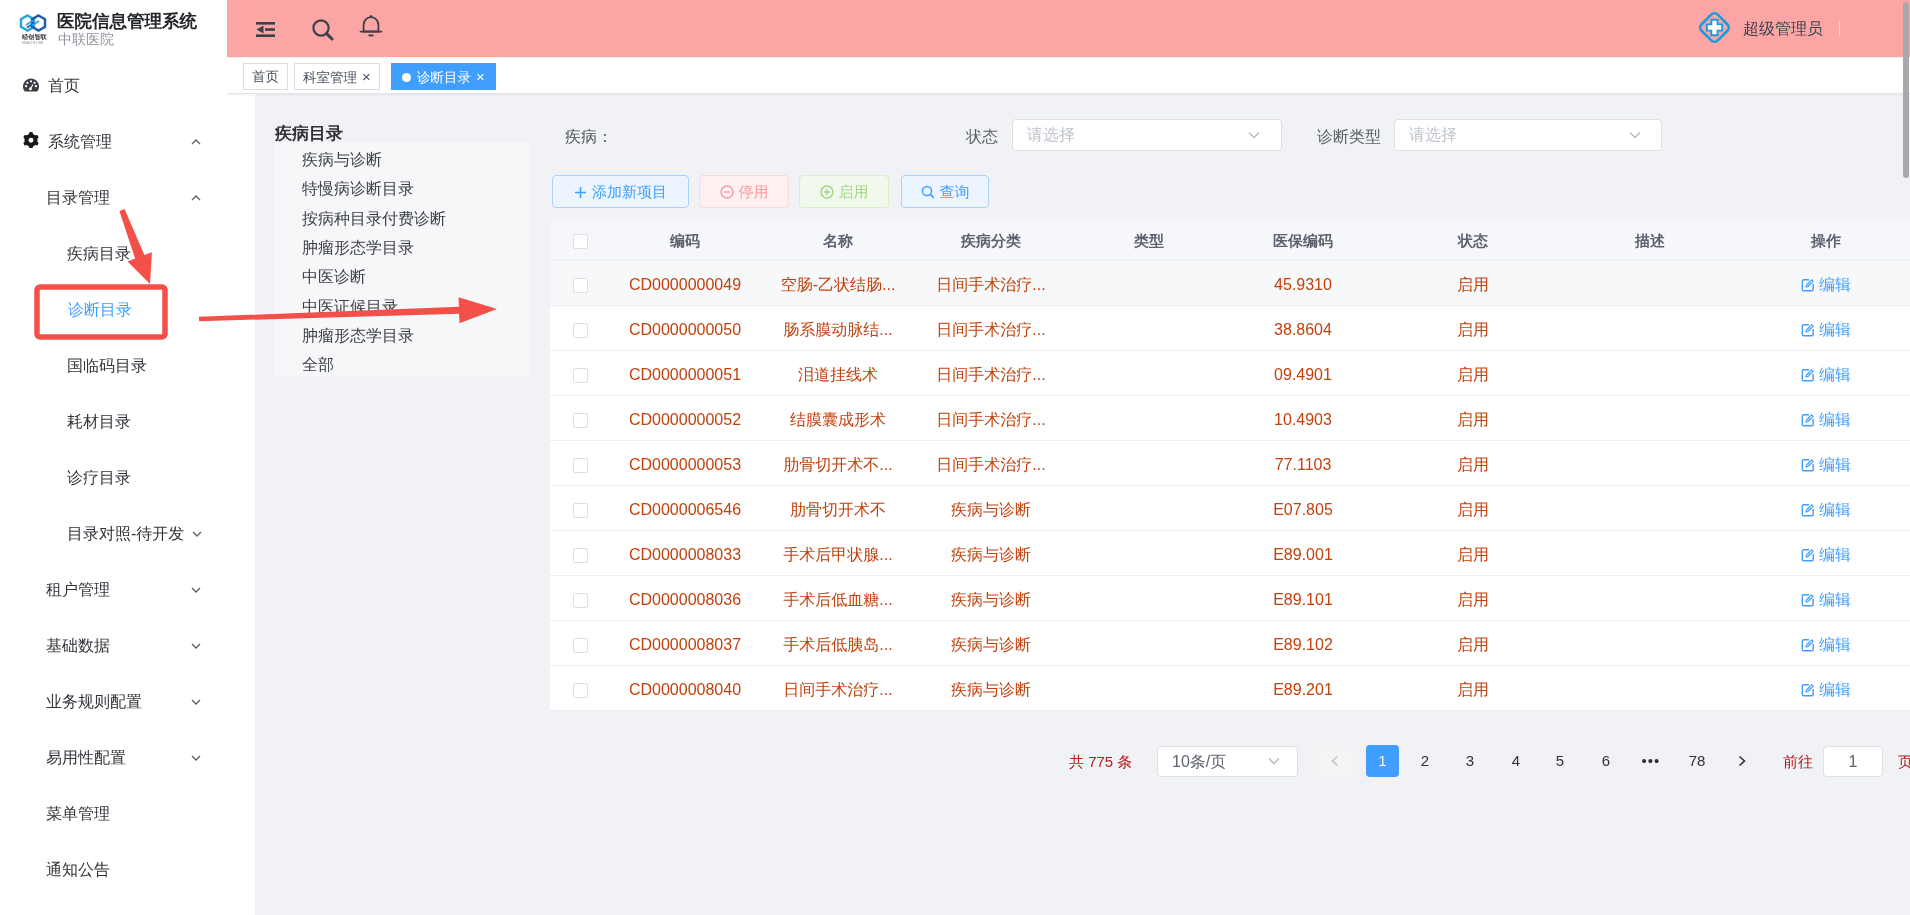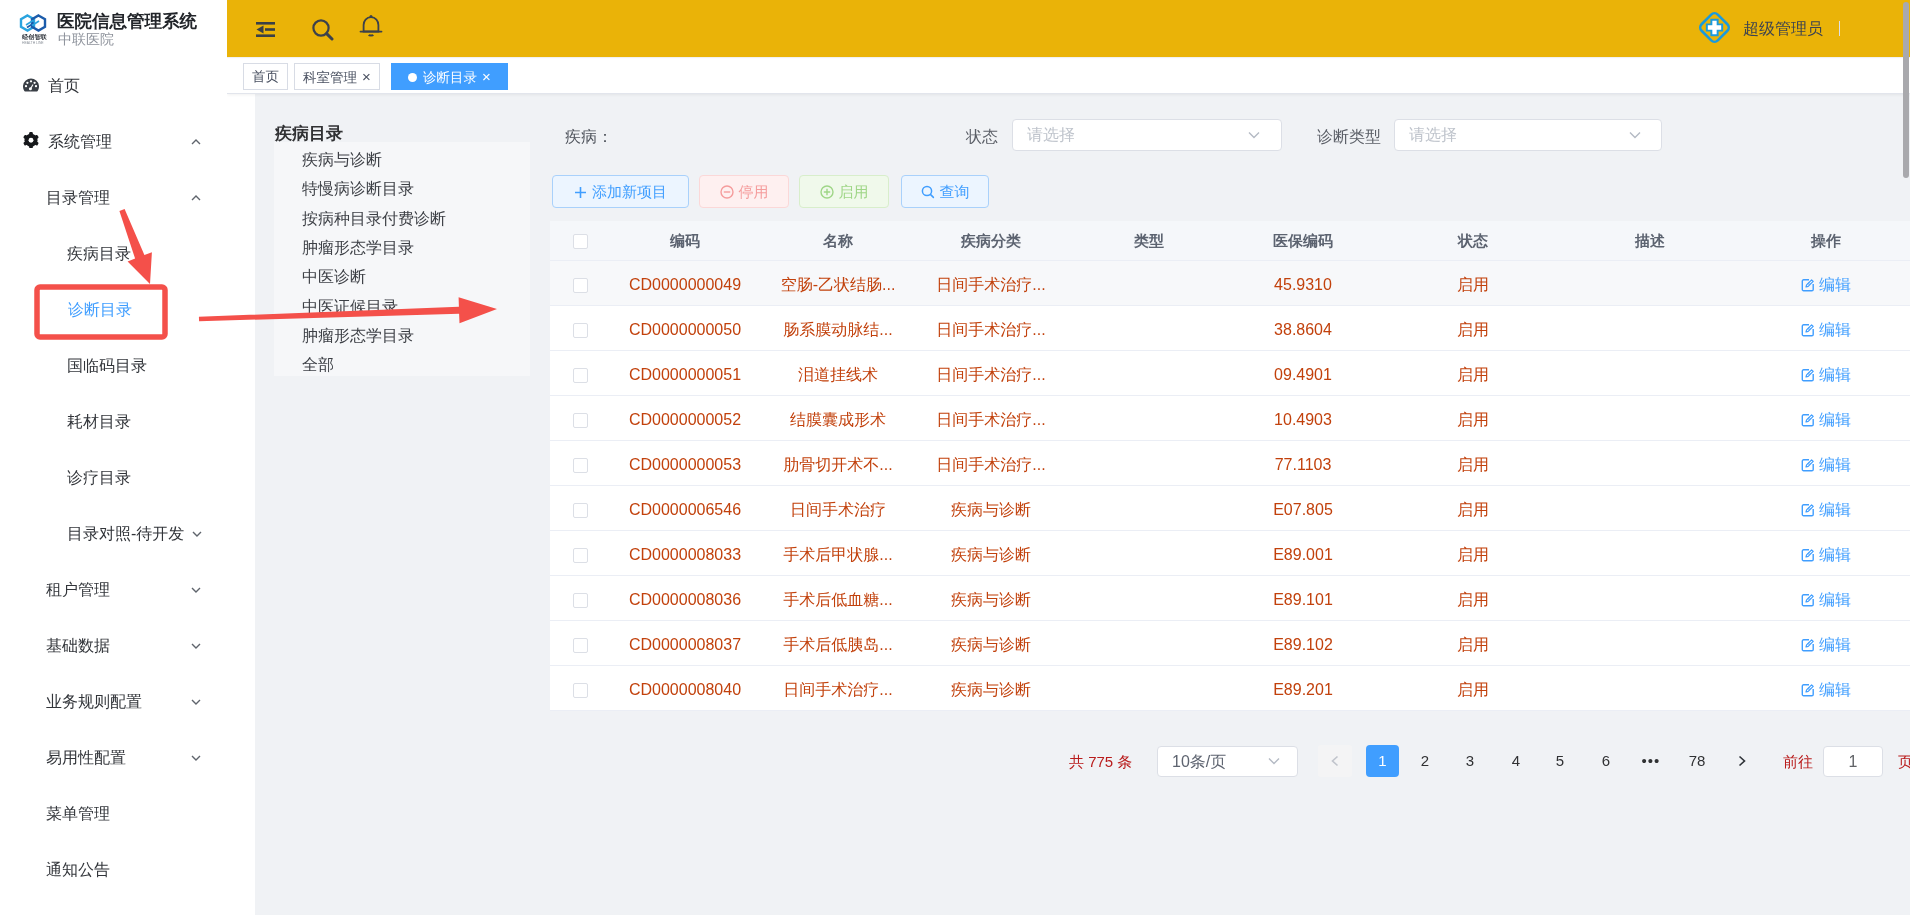--- a/index.html
+++ b/index.html
@@ -6,30 +6,30 @@
 html,body { width:1910px; height:915px; overflow:hidden; background:#fff;
   font-family:"Liberation Sans",sans-serif; color:#303133; }
 .abs { position:absolute; }
 
 
 #sidebar { position:absolute; left:0; top:0; width:227px; height:862px; background:#fff; z-index:5; }
 .mi { position:absolute; font-size:16px; color:#32353a; white-space:nowrap; }
 .chev { position:absolute; width:12px; height:12px; }
 
 
-#header { position:absolute; left:227px; top:0; width:1683px; height:58px; background:#eab308;
+#header { position:absolute; left:227px; top:0; width:1683px; height:58px; background:#fca5a5;
   border-bottom:1px solid #f1f1f1; z-index:4; }
 
 
 #tags { position:absolute; left:227px; top:59px; width:1683px; height:35px; background:#fff;
   border-bottom:1px solid #e2e5ec; box-shadow:0 1px 3px rgba(0,0,0,.06); z-index:4; }
 .tag { position:absolute; top:4px; height:27px; line-height:25px; font-size:13.5px; color:#495060;
   background:#fff; border:1px solid #d8dce5; padding:0 8px; white-space:nowrap; }
 .tag .x { display:inline-block; font-size:15px; margin-left:5px; }
-.tag.active { background:#409eff; border-color:#409eff; color:#fff; padding:0 16px; }
+.tag.active { background:#409eff; border-color:#409eff; color:#fff; padding:0 10px; }
 .tag.active .dot { display:inline-block; width:9px; height:9px; border-radius:50%; background:#fff;
   margin-right:6px; position:relative; top:0px; }
 
 
 #content { position:absolute; left:227px; top:94px; width:1683px; height:821px; background:#f0f2f5;margin-left:28px; }
 
 
 #lp-title { position:absolute; left:20px; top:28px; font-size:17px; font-weight:bold; color:#303133; }
 #lplist { position:absolute; left:19px; top:48px; width:256px; height:234px; background:#f6f7f9; }
 .lpi { position:absolute; left:28px; font-size:16px; color:#3c3f45; white-space:nowrap; }
@@ -307,21 +307,21 @@
       <div class="td" style="left:923px">启用</div>
       <div class="td edit" style="left:1276px"><svg width="14" height="14" viewBox="0 0 14 14">
             <path d="M12.2 6 L12.2 11.4 A1.3 1.3 0 0 1 10.9 12.7 L2.6 12.7 A1.3 1.3 0 0 1 1.3 11.4 L1.3 3.1 A1.3 1.3 0 0 1 2.6 1.8 L8 1.8" fill="none" stroke="#409eff" stroke-width="1.4"></path>
             <path d="M5 9 L5.6 6.8 L10.6 1.8 L12.2 3.4 L7.2 8.4 Z" fill="none" stroke="#409eff" stroke-width="1.2" stroke-linejoin="round"></path>
             <path d="M6.6 6 L8.4 4.2 M7.6 7 L9.4 5.2" stroke="#409eff" stroke-width="0.9"></path>
           </svg>编辑</div>
     </div>
     <div class="tr" style="top:265px">
       <div class="cb"></div>
       <div class="td" style="left:135px">CD0000006546</div>
-      <div class="td" style="left:288px">日间手术治疗</div>
+      <div class="td" style="left:288px">肋骨切开术不</div>
       <div class="td" style="left:441px">疾病与诊断</div>
       <div class="td" style="left:753px">E07.805</div>
       <div class="td" style="left:923px">启用</div>
       <div class="td edit" style="left:1276px"><svg width="14" height="14" viewBox="0 0 14 14">
             <path d="M12.2 6 L12.2 11.4 A1.3 1.3 0 0 1 10.9 12.7 L2.6 12.7 A1.3 1.3 0 0 1 1.3 11.4 L1.3 3.1 A1.3 1.3 0 0 1 2.6 1.8 L8 1.8" fill="none" stroke="#409eff" stroke-width="1.4"></path>
             <path d="M5 9 L5.6 6.8 L10.6 1.8 L12.2 3.4 L7.2 8.4 Z" fill="none" stroke="#409eff" stroke-width="1.2" stroke-linejoin="round"></path>
             <path d="M6.6 6 L8.4 4.2 M7.6 7 L9.4 5.2" stroke="#409eff" stroke-width="0.9"></path>
           </svg>编辑</div>
     </div>
     <div class="tr" style="top:310px">

